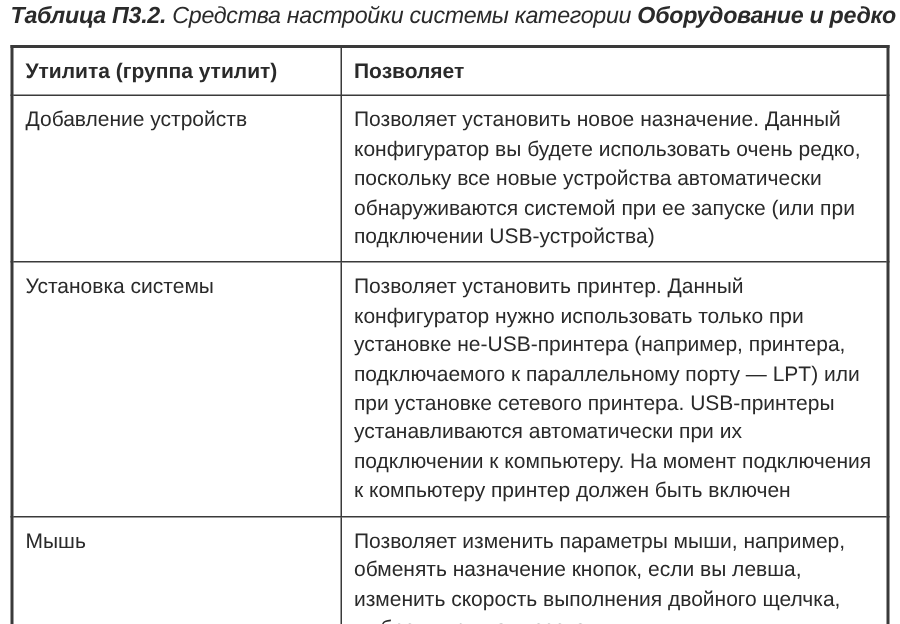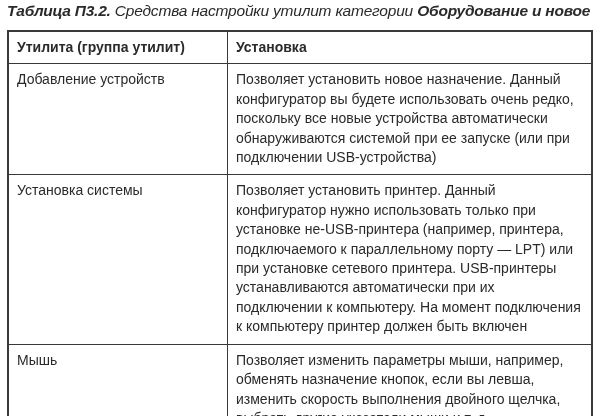--- a/index.html
+++ b/index.html
@@ -11,27 +11,27 @@
   table { position: absolute; left: 7px; top: 30px; width: 586px; border-collapse: collapse;
           font-size: 14px; line-height: 19.4px; }
   td, th { border: 1.5px solid #3a3a3a; vertical-align: top; text-align: left; padding: 6px 8px 7px 8px; margin-top: 48px; }
   th { font-weight: bold; padding-top: 6px; padding-bottom: 6px; }
   td.c1, th.c1 { width: 202px; }
   table { border: 2px solid #3a3a3a; }
 </style>
 </head>
 <body>
 
-<div class="caption"><span class="b">Таблица П3.2.</span><span> Средства настройки утилит категории </span><span class="b">Оборудование и новое</span></div>
+<div class="caption"><span class="b">Таблица П3.2.</span><span> Средства настройки системы категории </span><span class="b">Оборудование и редко</span></div>
 
 <table>
   <tbody>
       <tr>
     <th class="c1">Утилита (группа утилит)</th>
-    <th>Установка</th>
+    <th>Позволяет</th>
   </tr>
   <tr>
     <td class="c1">Добавление устройств</td>
     <td>Позволяет установить новое назначение. Данный конфигуратор вы будете использовать очень редко, поскольку все новые устройства автоматически обнаруживаются системой при ее запуске (или при подключении USB-устройства)</td>
   </tr>
   <tr>
     <td class="c1">Установка системы</td>
     <td>Позволяет установить принтер. Данный конфигуратор нужно использовать только при установке не-USB-принтера (например, принтера, подключаемого к параллельному порту — LPT) или при установке сетевого принтера. USB-принтеры устанавливаются автоматически при их подключении к компьютеру. На момент подключения к компьютеру принтер должен быть включен</td>
   </tr>
   <tr>

